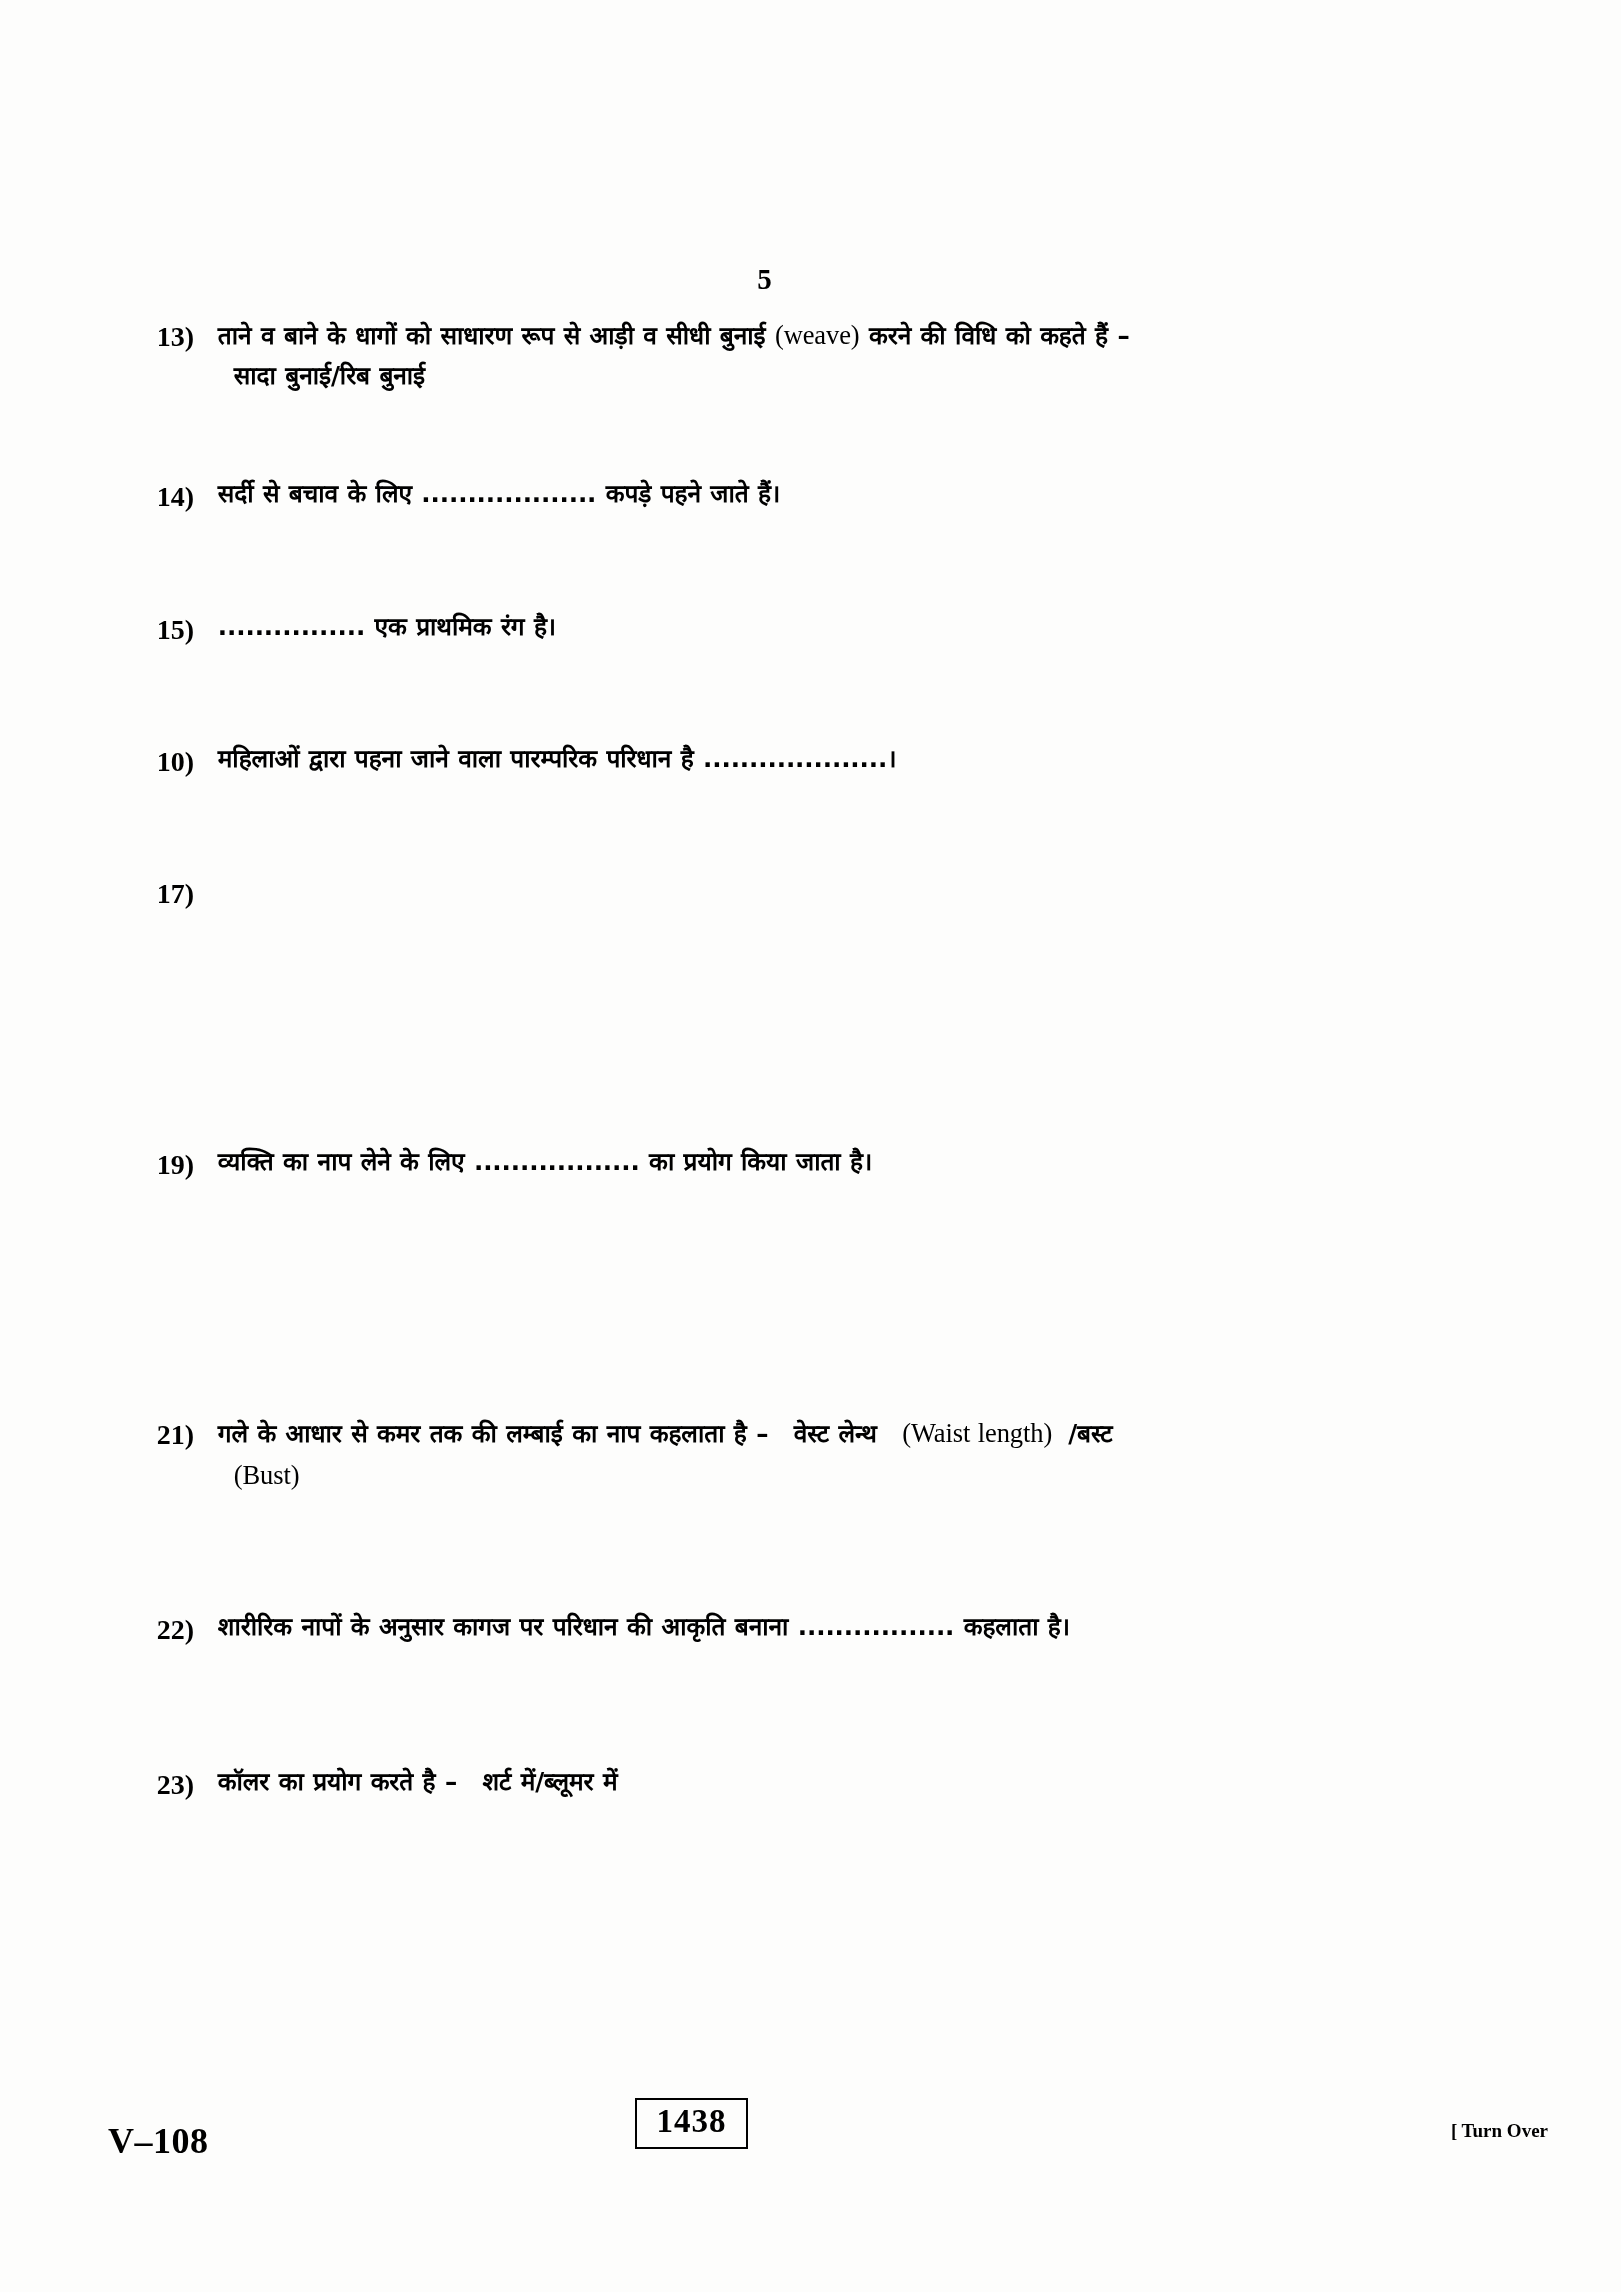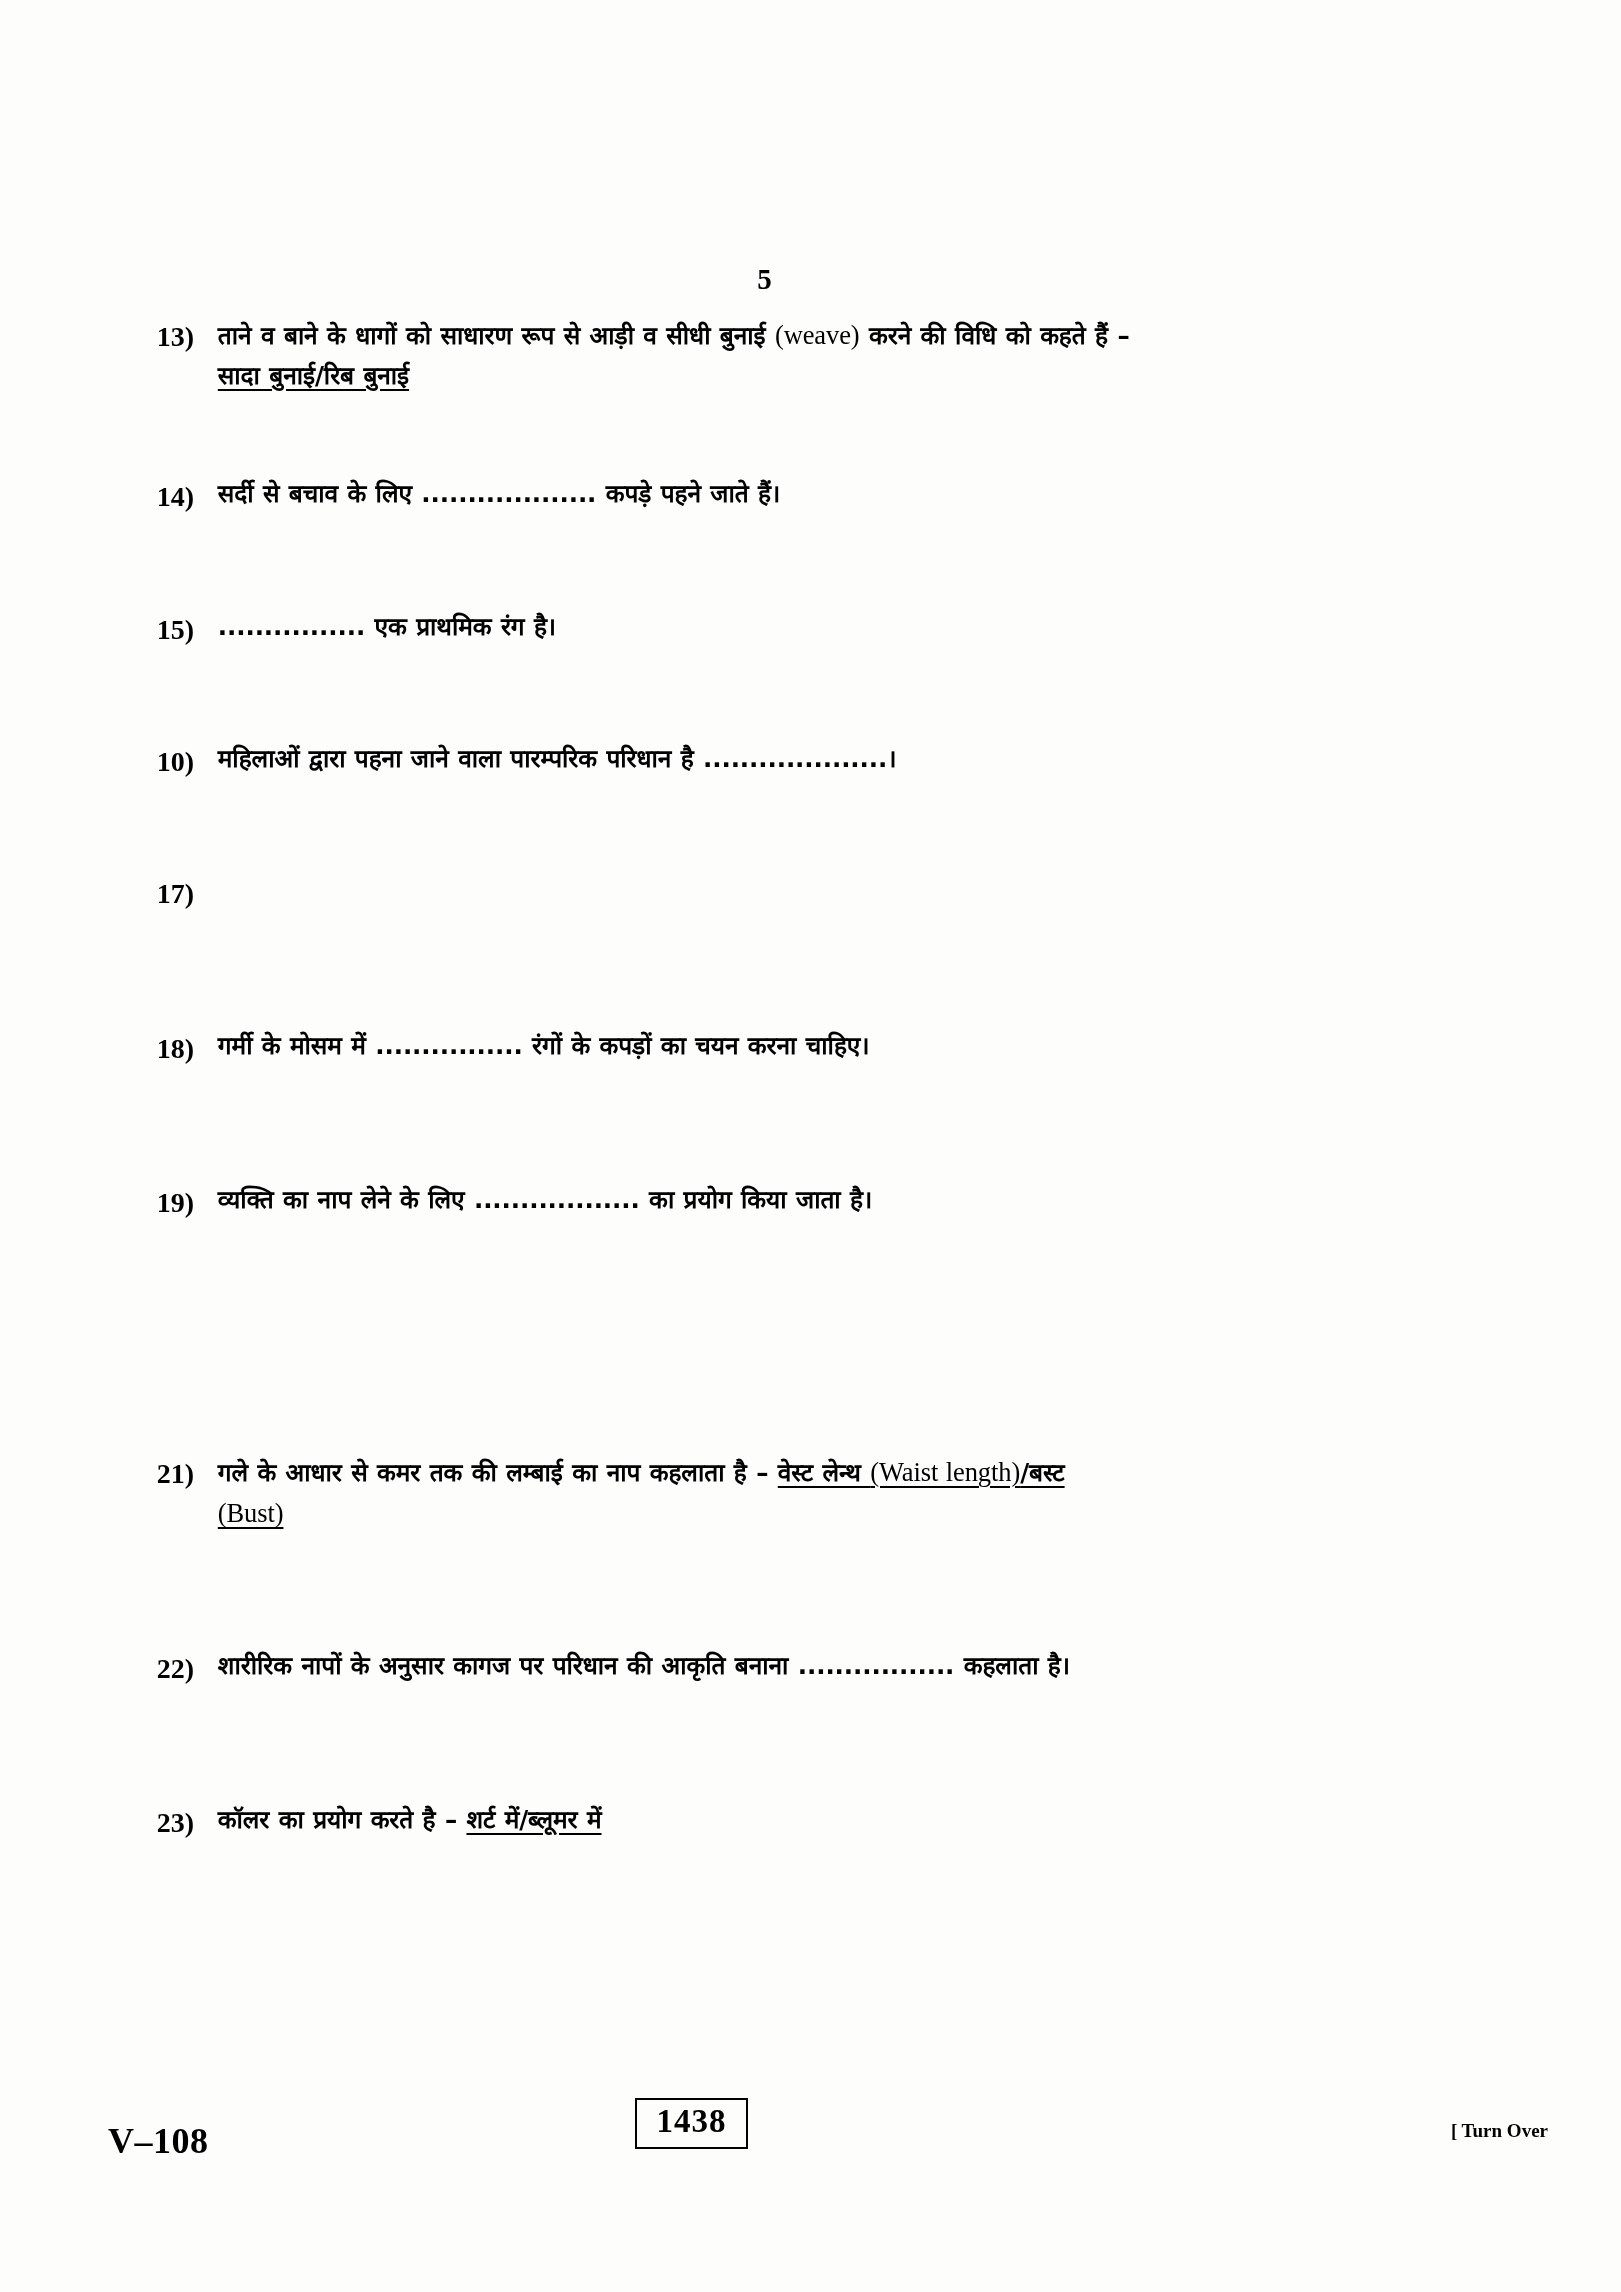--- a/index.html
+++ b/index.html
@@ -82,23 +82,23 @@
   }
 
   
   .lat {
     font-family: "Liberation Serif", "DejaVu Serif", serif;
     font-weight: normal;
     font-size: 26.5px;
   }
 
   .ul {
-    text-decoration: underline;
     text-underline-offset: 4.9px;
     text-decoration-thickness: 2px;
+    margin-left: 16px;
   }
 
   .q-line2 {
     display: block;
     margin-top: 3.9px;
   }
   .gap-lg  { height: 84px; }
   .gap-xl  { height: 94px; }
   .gap-xxl { height: 116px; }
 
@@ -184,24 +184,20 @@
       </div>
 
       <div class="gap-xl"></div>
 
       <div class="q">
         <div class="q-num">17)</div>
       </div>
 
       <div class="gap-xxl"></div>
 
-      <div class="q">
-        <div class="q-num">18)</div>
-        <div class="q-body">गर्मी के मोसम में ................ रंगों के कपड़ों का चयन करना चाहिए।</div>
-      </div>
 
       <div class="gap-xxl"></div>
 
       <div class="q">
         <div class="q-num">19)</div>
         <div class="q-body">व्यक्ति का नाप लेने के लिए .................. का प्रयोग किया जाता है।</div>
       </div>
 
       <div class="gap-xxl"></div>
 

